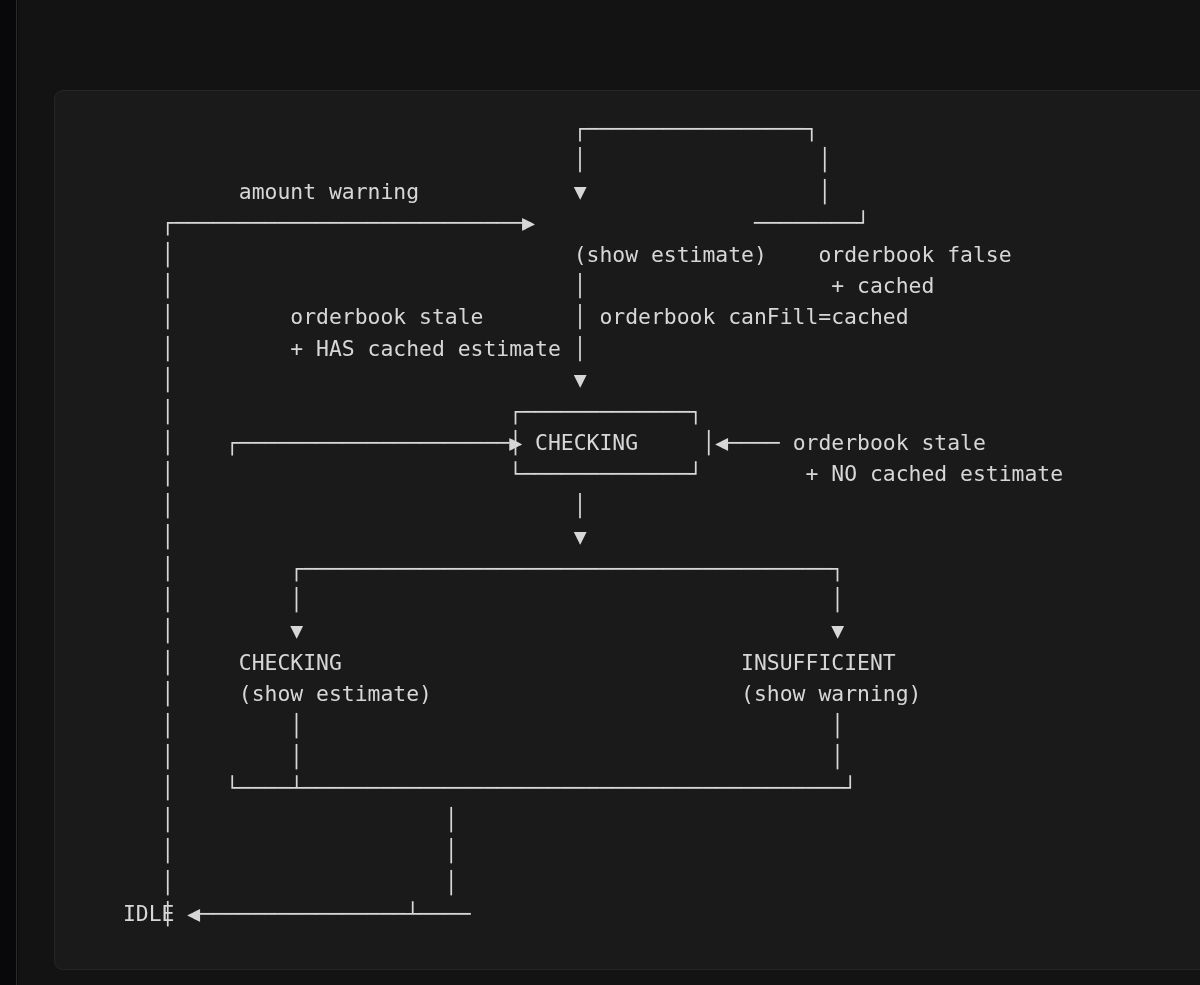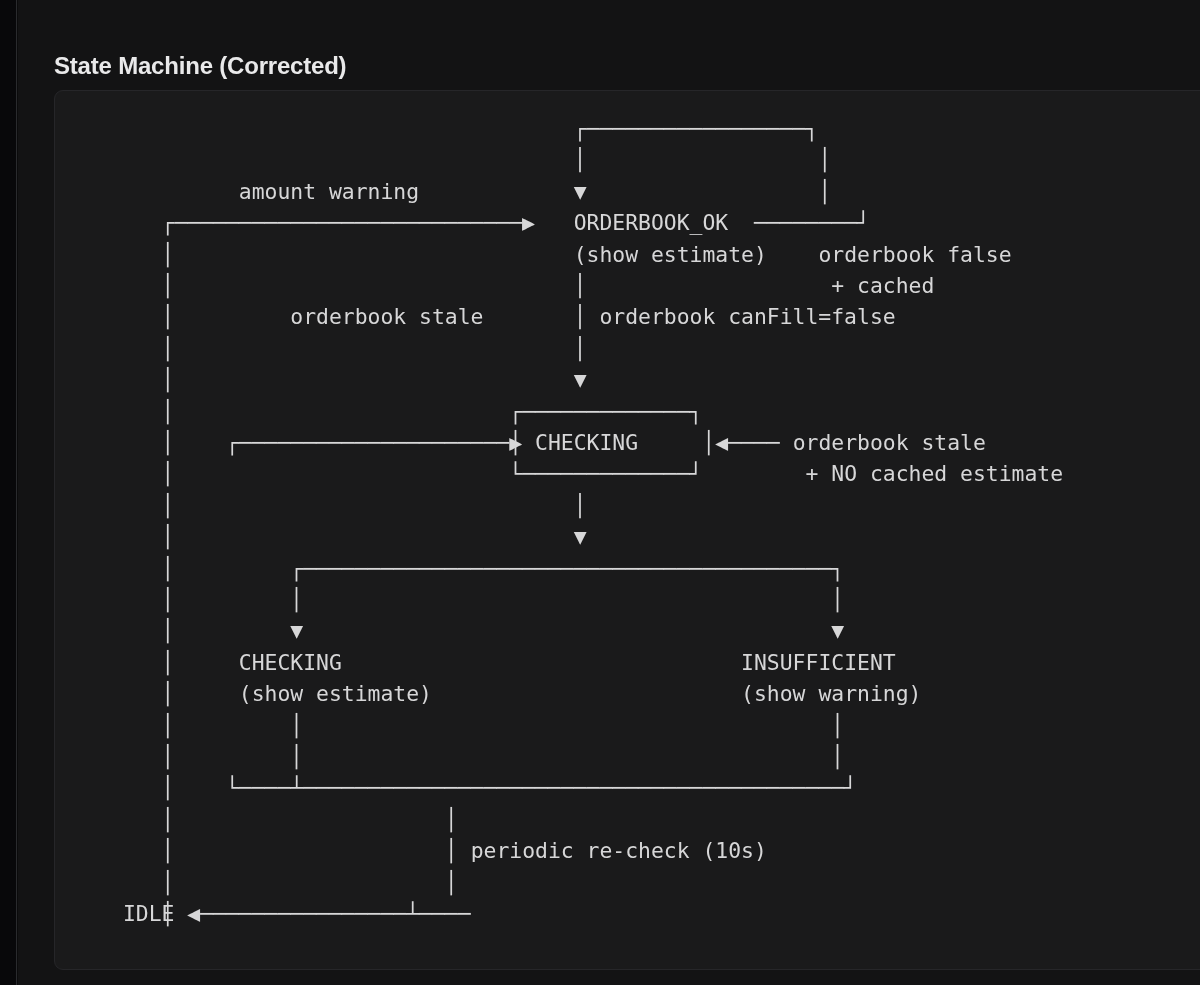--- a/index.html
+++ b/index.html
@@ -63,32 +63,30 @@
 
   
 </style>
 </head>
 <body>
 
 <div id="left-rail"></div>
 
 <div id="page">
 
-  <h1 id="page-title">State Machine (Corrected)</h1>
 
   <section id="diagram-card">
 
   <span class="glyph-run" style="position: absolute; left: 518.68px; top: 22px; font-family: &quot;DejaVu Sans Mono&quot;, &quot;Liberation Mono&quot;, monospace; font-size: 21.4px; line-height: 31.4px; white-space: pre; color: rgb(215, 215, 216);">┌─────────────────┐</span>
       <span class="glyph-run" style="position: absolute; left: 518.68px; top: 53.4px; font-family: &quot;DejaVu Sans Mono&quot;, &quot;Liberation Mono&quot;, monospace; font-size: 21.4px; line-height: 31.4px; white-space: pre; color: rgb(215, 215, 216);">│</span>
       <span class="glyph-run" style="position: absolute; left: 763.4px; top: 53.4px; font-family: &quot;DejaVu Sans Mono&quot;, &quot;Liberation Mono&quot;, monospace; font-size: 21.4px; line-height: 31.4px; white-space: pre; color: rgb(215, 215, 216);">│</span>
       <span class="glyph-run" style="position: absolute; left: 518.68px; top: 84.8px; font-family: &quot;DejaVu Sans Mono&quot;, &quot;Liberation Mono&quot;, monospace; font-size: 21.4px; line-height: 31.4px; white-space: pre; color: rgb(215, 215, 216);">▼</span>
       <span class="glyph-run" style="position: absolute; left: 763.4px; top: 84.8px; font-family: &quot;DejaVu Sans Mono&quot;, &quot;Liberation Mono&quot;, monospace; font-size: 21.4px; line-height: 31.4px; white-space: pre; color: rgb(215, 215, 216);">│</span>
       <span class="glyph-run" style="position: absolute; left: 183.8px; top: 84.8px; font-family: &quot;DejaVu Sans Mono&quot;, &quot;Liberation Mono&quot;, monospace; font-size: 21.4px; line-height: 31.4px; white-space: pre; color: rgb(215, 215, 216);">amount warning</span>
       <span class="glyph-run" style="position: absolute; left: 106.52px; top: 116.2px; font-family: &quot;DejaVu Sans Mono&quot;, &quot;Liberation Mono&quot;, monospace; font-size: 21.4px; line-height: 31.4px; white-space: pre; color: rgb(215, 215, 216);">┌───────────────────────────▶</span>
-      <span class="glyph-run" style="position: absolute; left: 518.68px; top: 116.2px; font-family: &quot;DejaVu Sans Mono&quot;, &quot;Liberation Mono&quot;, monospace; font-size: 21.4px; line-height: 31.4px; white-space: pre; color: rgb(215, 215, 216);">ORDERBOOK_OK</span>
       <span class="glyph-run" style="position: absolute; left: 699px; top: 116.2px; font-family: &quot;DejaVu Sans Mono&quot;, &quot;Liberation Mono&quot;, monospace; font-size: 21.4px; line-height: 31.4px; white-space: pre; color: rgb(215, 215, 216);">────────┘</span>
       <span class="glyph-run" style="position: absolute; left: 518.68px; top: 147.6px; font-family: &quot;DejaVu Sans Mono&quot;, &quot;Liberation Mono&quot;, monospace; font-size: 21.4px; line-height: 31.4px; white-space: pre; color: rgb(215, 215, 216);">(show estimate)</span>
       <span class="glyph-run" style="position: absolute; left: 763.4px; top: 147.6px; font-family: &quot;DejaVu Sans Mono&quot;, &quot;Liberation Mono&quot;, monospace; font-size: 21.4px; line-height: 31.4px; white-space: pre; color: rgb(215, 215, 216);">orderbook false</span>
       <span class="glyph-run" style="position: absolute; left: 776.28px; top: 179px; font-family: &quot;DejaVu Sans Mono&quot;, &quot;Liberation Mono&quot;, monospace; font-size: 21.4px; line-height: 31.4px; white-space: pre; color: rgb(215, 215, 216);">+ cached</span>
       <span class="glyph-run" style="position: absolute; left: 106.52px; top: 147.6px; font-family: &quot;DejaVu Sans Mono&quot;, &quot;Liberation Mono&quot;, monospace; font-size: 21.4px; line-height: 31.4px; white-space: pre; color: rgb(215, 215, 216);">│</span>
       <span class="glyph-run" style="position: absolute; left: 106.52px; top: 179px; font-family: &quot;DejaVu Sans Mono&quot;, &quot;Liberation Mono&quot;, monospace; font-size: 21.4px; line-height: 31.4px; white-space: pre; color: rgb(215, 215, 216);">│</span>
       <span class="glyph-run" style="position: absolute; left: 106.52px; top: 210.4px; font-family: &quot;DejaVu Sans Mono&quot;, &quot;Liberation Mono&quot;, monospace; font-size: 21.4px; line-height: 31.4px; white-space: pre; color: rgb(215, 215, 216);">│</span>
       <span class="glyph-run" style="position: absolute; left: 106.52px; top: 241.8px; font-family: &quot;DejaVu Sans Mono&quot;, &quot;Liberation Mono&quot;, monospace; font-size: 21.4px; line-height: 31.4px; white-space: pre; color: rgb(215, 215, 216);">│</span>
       <span class="glyph-run" style="position: absolute; left: 106.52px; top: 273.2px; font-family: &quot;DejaVu Sans Mono&quot;, &quot;Liberation Mono&quot;, monospace; font-size: 21.4px; line-height: 31.4px; white-space: pre; color: rgb(215, 215, 216);">│</span>
       <span class="glyph-run" style="position: absolute; left: 106.52px; top: 304.6px; font-family: &quot;DejaVu Sans Mono&quot;, &quot;Liberation Mono&quot;, monospace; font-size: 21.4px; line-height: 31.4px; white-space: pre; color: rgb(215, 215, 216);">│</span>
@@ -104,22 +102,23 @@
       <span class="glyph-run" style="position: absolute; left: 106.52px; top: 618.6px; font-family: &quot;DejaVu Sans Mono&quot;, &quot;Liberation Mono&quot;, monospace; font-size: 21.4px; line-height: 31.4px; white-space: pre; color: rgb(215, 215, 216);">│</span>
       <span class="glyph-run" style="position: absolute; left: 106.52px; top: 650px; font-family: &quot;DejaVu Sans Mono&quot;, &quot;Liberation Mono&quot;, monospace; font-size: 21.4px; line-height: 31.4px; white-space: pre; color: rgb(215, 215, 216);">│</span>
       <span class="glyph-run" style="position: absolute; left: 106.52px; top: 681.4px; font-family: &quot;DejaVu Sans Mono&quot;, &quot;Liberation Mono&quot;, monospace; font-size: 21.4px; line-height: 31.4px; white-space: pre; color: rgb(215, 215, 216);">│</span>
       <span class="glyph-run" style="position: absolute; left: 106.52px; top: 712.8px; font-family: &quot;DejaVu Sans Mono&quot;, &quot;Liberation Mono&quot;, monospace; font-size: 21.4px; line-height: 31.4px; white-space: pre; color: rgb(215, 215, 216);">│</span>
       <span class="glyph-run" style="position: absolute; left: 106.52px; top: 744.2px; font-family: &quot;DejaVu Sans Mono&quot;, &quot;Liberation Mono&quot;, monospace; font-size: 21.4px; line-height: 31.4px; white-space: pre; color: rgb(215, 215, 216);">│</span>
       <span class="glyph-run" style="position: absolute; left: 106.52px; top: 775.6px; font-family: &quot;DejaVu Sans Mono&quot;, &quot;Liberation Mono&quot;, monospace; font-size: 21.4px; line-height: 31.4px; white-space: pre; color: rgb(215, 215, 216);">│</span>
       <span class="glyph-run" style="position: absolute; left: 106.52px; top: 807px; font-family: &quot;DejaVu Sans Mono&quot;, &quot;Liberation Mono&quot;, monospace; font-size: 21.4px; line-height: 31.4px; white-space: pre; color: rgb(215, 215, 216);">│</span>
       <span class="glyph-run" style="position: absolute; left: 518.68px; top: 179px; font-family: &quot;DejaVu Sans Mono&quot;, &quot;Liberation Mono&quot;, monospace; font-size: 21.4px; line-height: 31.4px; white-space: pre; color: rgb(215, 215, 216);">│</span>
       <span class="glyph-run" style="position: absolute; left: 518.68px; top: 210.4px; font-family: &quot;DejaVu Sans Mono&quot;, &quot;Liberation Mono&quot;, monospace; font-size: 21.4px; line-height: 31.4px; white-space: pre; color: rgb(215, 215, 216);">│</span>
       <span class="glyph-run" style="position: absolute; left: 235.32px; top: 210.4px; font-family: &quot;DejaVu Sans Mono&quot;, &quot;Liberation Mono&quot;, monospace; font-size: 21.4px; line-height: 31.4px; white-space: pre; color: rgb(215, 215, 216);">orderbook stale</span>
+      <span class="glyph-run" style="position: absolute; left: 235.32px; top: 241.8px; font-family: &quot;DejaVu Sans Mono&quot;, &quot;Liberation Mono&quot;, monospace; font-size: 21.4px; line-height: 31.4px; white-space: pre; color: rgb(215, 215, 216);">+ HAS cached estimate</span>
       <span class="glyph-run" style="position: absolute; left: 518.68px; top: 241.8px; font-family: &quot;DejaVu Sans Mono&quot;, &quot;Liberation Mono&quot;, monospace; font-size: 21.4px; line-height: 31.4px; white-space: pre; color: rgb(215, 215, 216);">│</span>
-      <span class="glyph-run" style="position: absolute; left: 544.44px; top: 210.4px; font-family: &quot;DejaVu Sans Mono&quot;, &quot;Liberation Mono&quot;, monospace; font-size: 21.4px; line-height: 31.4px; white-space: pre; color: rgb(215, 215, 216);">orderbook canFill=false</span>
+      <span class="glyph-run" style="position: absolute; left: 544.44px; top: 210.4px; font-family: &quot;DejaVu Sans Mono&quot;, &quot;Liberation Mono&quot;, monospace; font-size: 21.4px; line-height: 31.4px; white-space: pre; color: rgb(215, 215, 216);">orderbook canFill=cached</span>
       <span class="glyph-run" style="position: absolute; left: 518.68px; top: 273.2px; font-family: &quot;DejaVu Sans Mono&quot;, &quot;Liberation Mono&quot;, monospace; font-size: 21.4px; line-height: 31.4px; white-space: pre; color: rgb(215, 215, 216);">▼</span>
       <span class="glyph-run" style="position: absolute; left: 454.28px; top: 304.6px; font-family: &quot;DejaVu Sans Mono&quot;, &quot;Liberation Mono&quot;, monospace; font-size: 21.4px; line-height: 31.4px; white-space: pre; color: rgb(215, 215, 216);">┌─────────────┐</span>
       <span class="glyph-run" style="position: absolute; left: 454.28px; top: 336px; font-family: &quot;DejaVu Sans Mono&quot;, &quot;Liberation Mono&quot;, monospace; font-size: 21.4px; line-height: 31.4px; white-space: pre; color: rgb(215, 215, 216);">│</span>
       <span class="glyph-run" style="position: absolute; left: 647.48px; top: 336px; font-family: &quot;DejaVu Sans Mono&quot;, &quot;Liberation Mono&quot;, monospace; font-size: 21.4px; line-height: 31.4px; white-space: pre; color: rgb(215, 215, 216);">│</span>
       <span class="glyph-run" style="position: absolute; left: 480.04px; top: 336px; font-family: &quot;DejaVu Sans Mono&quot;, &quot;Liberation Mono&quot;, monospace; font-size: 21.4px; line-height: 31.4px; white-space: pre; color: rgb(215, 215, 216);">CHECKING</span>
       <span class="glyph-run" style="position: absolute; left: 454.28px; top: 367.4px; font-family: &quot;DejaVu Sans Mono&quot;, &quot;Liberation Mono&quot;, monospace; font-size: 21.4px; line-height: 31.4px; white-space: pre; color: rgb(215, 215, 216);">└─────────────┘</span>
       <span class="glyph-run" style="position: absolute; left: 170.92px; top: 336px; font-family: &quot;DejaVu Sans Mono&quot;, &quot;Liberation Mono&quot;, monospace; font-size: 21.4px; line-height: 31.4px; white-space: pre; color: rgb(215, 215, 216);">┌─────────────────────▶</span>
       <span class="glyph-run" style="position: absolute; left: 660.36px; top: 336px; font-family: &quot;DejaVu Sans Mono&quot;, &quot;Liberation Mono&quot;, monospace; font-size: 21.4px; line-height: 31.4px; white-space: pre; color: rgb(215, 215, 216);">◀────</span>
       <span class="glyph-run" style="position: absolute; left: 737.64px; top: 336px; font-family: &quot;DejaVu Sans Mono&quot;, &quot;Liberation Mono&quot;, monospace; font-size: 21.4px; line-height: 31.4px; white-space: pre; color: rgb(215, 215, 216);">orderbook stale</span>
       <span class="glyph-run" style="position: absolute; left: 750.52px; top: 367.4px; font-family: &quot;DejaVu Sans Mono&quot;, &quot;Liberation Mono&quot;, monospace; font-size: 21.4px; line-height: 31.4px; white-space: pre; color: rgb(215, 215, 216);">+ NO cached estimate</span>
@@ -134,18 +133,17 @@
       <span class="glyph-run" style="position: absolute; left: 686.12px; top: 555.8px; font-family: &quot;DejaVu Sans Mono&quot;, &quot;Liberation Mono&quot;, monospace; font-size: 21.4px; line-height: 31.4px; white-space: pre; color: rgb(215, 215, 216);">INSUFFICIENT</span>
       <span class="glyph-run" style="position: absolute; left: 183.8px; top: 587.2px; font-family: &quot;DejaVu Sans Mono&quot;, &quot;Liberation Mono&quot;, monospace; font-size: 21.4px; line-height: 31.4px; white-space: pre; color: rgb(215, 215, 216);">(show estimate)</span>
       <span class="glyph-run" style="position: absolute; left: 686.12px; top: 587.2px; font-family: &quot;DejaVu Sans Mono&quot;, &quot;Liberation Mono&quot;, monospace; font-size: 21.4px; line-height: 31.4px; white-space: pre; color: rgb(215, 215, 216);">(show warning)</span>
       <span class="glyph-run" style="position: absolute; left: 235.32px; top: 618.6px; font-family: &quot;DejaVu Sans Mono&quot;, &quot;Liberation Mono&quot;, monospace; font-size: 21.4px; line-height: 31.4px; white-space: pre; color: rgb(215, 215, 216);">│</span>
       <span class="glyph-run" style="position: absolute; left: 776.28px; top: 618.6px; font-family: &quot;DejaVu Sans Mono&quot;, &quot;Liberation Mono&quot;, monospace; font-size: 21.4px; line-height: 31.4px; white-space: pre; color: rgb(215, 215, 216);">│</span>
       <span class="glyph-run" style="position: absolute; left: 235.32px; top: 650px; font-family: &quot;DejaVu Sans Mono&quot;, &quot;Liberation Mono&quot;, monospace; font-size: 21.4px; line-height: 31.4px; white-space: pre; color: rgb(215, 215, 216);">│</span>
       <span class="glyph-run" style="position: absolute; left: 776.28px; top: 650px; font-family: &quot;DejaVu Sans Mono&quot;, &quot;Liberation Mono&quot;, monospace; font-size: 21.4px; line-height: 31.4px; white-space: pre; color: rgb(215, 215, 216);">│</span>
       <span class="glyph-run" style="position: absolute; left: 170.92px; top: 681.4px; font-family: &quot;DejaVu Sans Mono&quot;, &quot;Liberation Mono&quot;, monospace; font-size: 21.4px; line-height: 31.4px; white-space: pre; color: rgb(215, 215, 216);">└────┴──────────────────────────────────────────┘</span>
       <span class="glyph-run" style="position: absolute; left: 389.88px; top: 712.8px; font-family: &quot;DejaVu Sans Mono&quot;, &quot;Liberation Mono&quot;, monospace; font-size: 21.4px; line-height: 31.4px; white-space: pre; color: rgb(215, 215, 216);">│</span>
       <span class="glyph-run" style="position: absolute; left: 389.88px; top: 744.2px; font-family: &quot;DejaVu Sans Mono&quot;, &quot;Liberation Mono&quot;, monospace; font-size: 21.4px; line-height: 31.4px; white-space: pre; color: rgb(215, 215, 216);">│</span>
-      <span class="glyph-run" style="position: absolute; left: 415.64px; top: 744.2px; font-family: &quot;DejaVu Sans Mono&quot;, &quot;Liberation Mono&quot;, monospace; font-size: 21.4px; line-height: 31.4px; white-space: pre; color: rgb(215, 215, 216);">periodic re-check (10s)</span>
       <span class="glyph-run" style="position: absolute; left: 389.88px; top: 775.6px; font-family: &quot;DejaVu Sans Mono&quot;, &quot;Liberation Mono&quot;, monospace; font-size: 21.4px; line-height: 31.4px; white-space: pre; color: rgb(215, 215, 216);">│</span>
       <span class="glyph-run" style="position: absolute; left: 67.88px; top: 807px; font-family: &quot;DejaVu Sans Mono&quot;, &quot;Liberation Mono&quot;, monospace; font-size: 21.4px; line-height: 31.4px; white-space: pre; color: rgb(215, 215, 216);">IDLE</span>
       <span class="glyph-run" style="position: absolute; left: 132.28px; top: 807px; font-family: &quot;DejaVu Sans Mono&quot;, &quot;Liberation Mono&quot;, monospace; font-size: 21.4px; line-height: 31.4px; white-space: pre; color: rgb(215, 215, 216);">◀────────────────┴────</span>
     </section>
 </div>
 
 </body></html>

